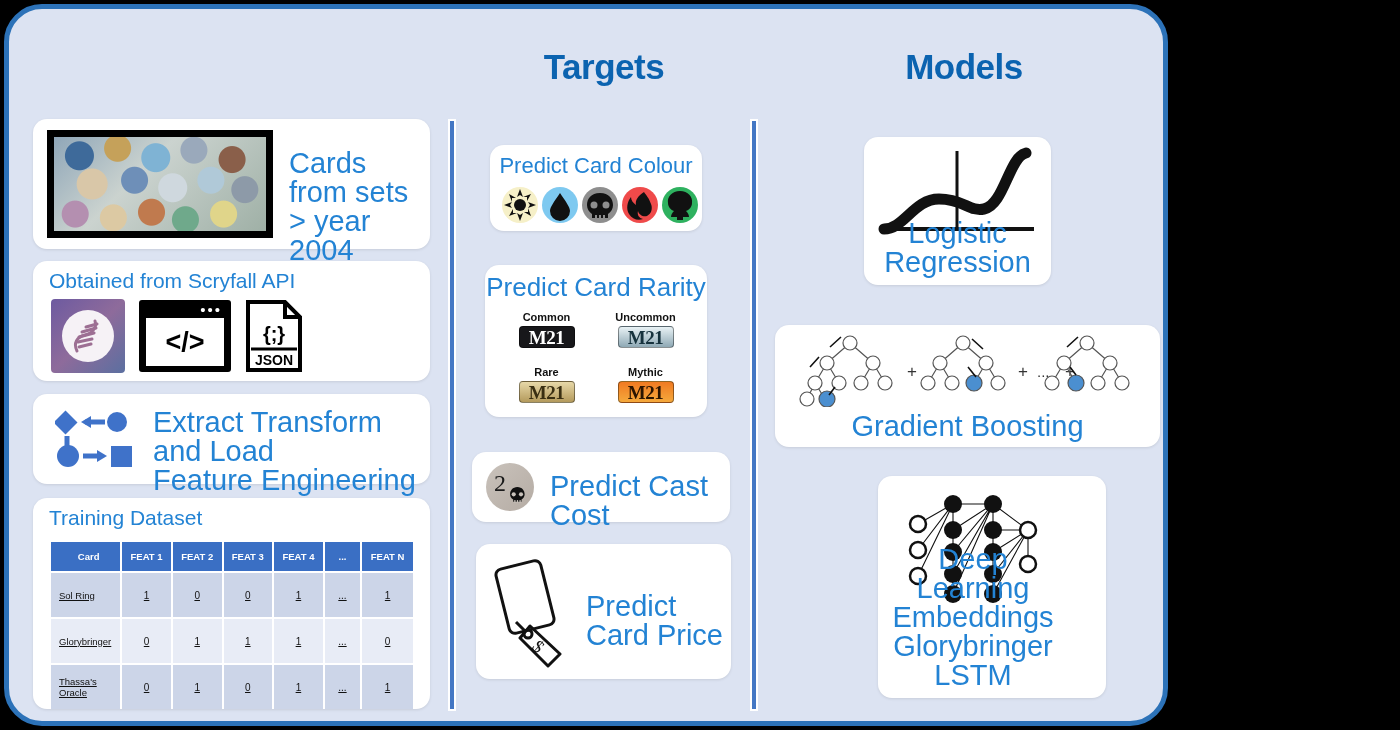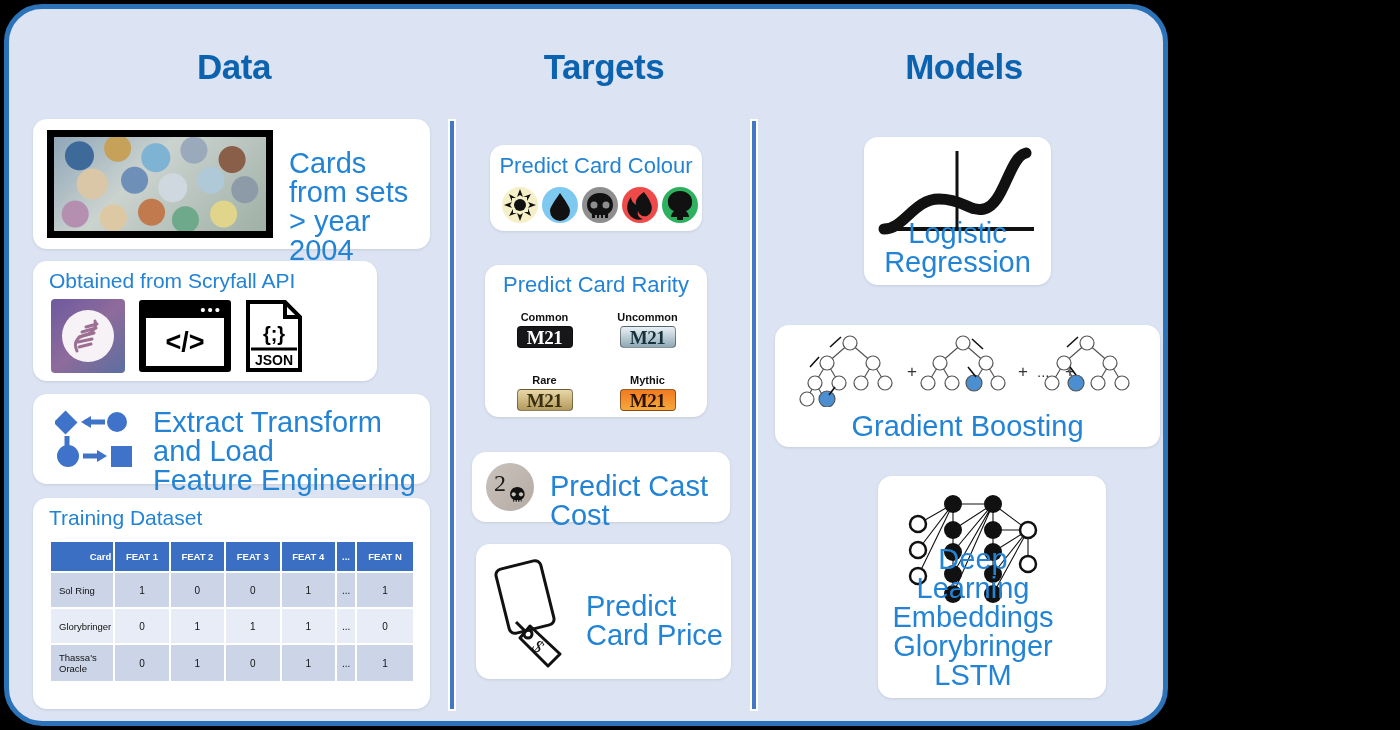--- a/index.html
+++ b/index.html
@@ -54,21 +54,21 @@
   }
   .blue-label {
     color: #2383d4;
     font-size: 29px;
     line-height: 29px;
     font-family: "Liberation Sans", sans-serif;
   }
 
   
   #card-cards   { left: 24px;  top: 110px; width: 397px; height: 130px; }
-  #card-api     { left: 24px;  top: 252px; width: 344px; height: 120px; }
+  #card-api     { left: 24px;  top: 252px; width: 397px; height: 120px; }
   #card-etl     { left: 24px;  top: 385px; width: 397px; height: 90px;  }
   #card-dataset { left: 24px;  top: 489px; width: 397px; height: 211px; }
 
   #mtg-photo {
     position: absolute; left: 14px; top: 11px;
     width: 226px; height: 108px;
     border: 7px solid #000;
     background:
       radial-gradient(circle at 12% 20%, #3e6a9a 0 14px, transparent 15px),
       radial-gradient(circle at 30% 12%, #c5a15a 0 13px, transparent 14px),
@@ -124,45 +124,45 @@
   #dataset-title { position:absolute; left:16px; top:8px; font-size:21px; color:#2383d4; }
   table.ds {
     position:absolute; left:16px; top:42px;
     border-collapse: separate; border-spacing: 2px;
     width: 366px;
   }
   table.ds th {
     background:#3a6fc4; color:#fff; font-size:9.5px; font-weight:bold;
     padding: 9px 2px; text-align:center;
   }
-  table.ds th.first { text-align:right; padding-left:8px; width:54px;margin-top:28px; }
+  table.ds th.first { text-align:center; padding-left:8px; width:54px;margin-top:28px; }
   table.ds td {
     background:#ccd5e8; color:#111; font-size:10px; text-align:center;
-    padding: 7px 2px; height: 34px;
+    padding: 7px 9px; height: 44px; text-decoration: underline;
   }
   table.ds tr.alt td { background:#e8ecf6; }
   table.ds td.first { text-align:left; padding-left:8px; font-size:9.5px; line-height:11px; }
 
   
   #card-colour { left: 481px; top: 136px; width: 212px; height: 86px; }
   #card-rarity { left: 476px; top: 256px; width: 222px; height: 152px; }
   #card-cast   { left: 463px; top: 443px; width: 258px; height: 70px; }
   #card-price  { left: 467px; top: 535px; width: 255px; height: 135px; }
 
   #colour-title { position:absolute; left:0; top:8px; width:212px; text-align:center; font-size:22px; color:#2383d4;}
   .mana-row { position:absolute; left:12px; top:42px; display:flex; gap:4px; }
   .mana { width:36px; height:36px; border-radius:50%; position:relative; }
   .mana.white { background:#f6f0c8; }
   .mana.blue  { background:#7ec9f0; }
   .mana.black { background:#8e8e8e; }
   .mana.red   { background:#ef4a4a; }
   .mana.green { background:#2eb15f; }
 
-  #rarity-title { position:absolute; left:0; top:7px; width:222px; text-align:center; font-size:22px; color:#2383d4;}
-  .rarity-grid { position:absolute; left:16px; top:42px; width:190px; display:grid; grid-template-columns:1fr 1fr; gap:16px; }
+  #rarity-title { position:absolute; left:0; top:7px; width:222px; text-align:center; font-size:26px; color:#2383d4;}
+  .rarity-grid { position:absolute; left:16px; top:42px; width:190px; display:grid; grid-template-columns:1fr 1fr; gap:8px; }
   .rarity-cell { text-align:center; padding:4px 0 6px 0; }
   .rarity-cell .rl { font-size:11px; font-weight:bold; color:#111; display:block; margin-bottom:3px; }
   .setsym {
     display:inline-block; width:56px; height:22px; border-radius:4px;
     color:#fff; font-weight:bold; font-size:19px; line-height:22px;
     letter-spacing:-0.5px; font-family:"Liberation Serif", serif;
     border:1px solid rgba(0,0,0,0.4);
   }
   .setsym.common   { background:#17171a; color:#fff; }
   .setsym.uncommon { background:linear-gradient(#e9f2f5,#8fa9b5); color:#16323d; }
@@ -186,21 +186,20 @@
   #deep-label   { position:absolute; left:0; bottom:8px; width:190px; text-align:center; line-height:29px; }
   .laptop-wrap { position:absolute; left:1200px; top:300px; width:186px; height:180px; }
 </style>
 </head>
 <body>
 
 <div class="stage">
 
   <div class="panel">
 
-    <div class="col-title" id="title-data">Data</div>
     <div class="col-title" id="title-targets">Targets</div>
     <div class="col-title" id="title-models">Models</div>
 
     <div class="divider" id="divider-1"></div>
     <div class="divider" id="divider-2"></div>
 
     <div class="card" id="card-cards">
       <div id="mtg-photo"></div>
       <div id="cards-text" class="blue-label">
         <div>Cards from sets</div>

